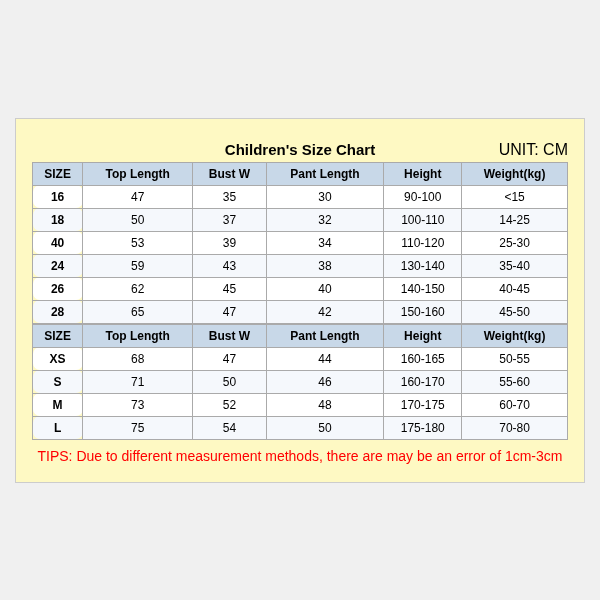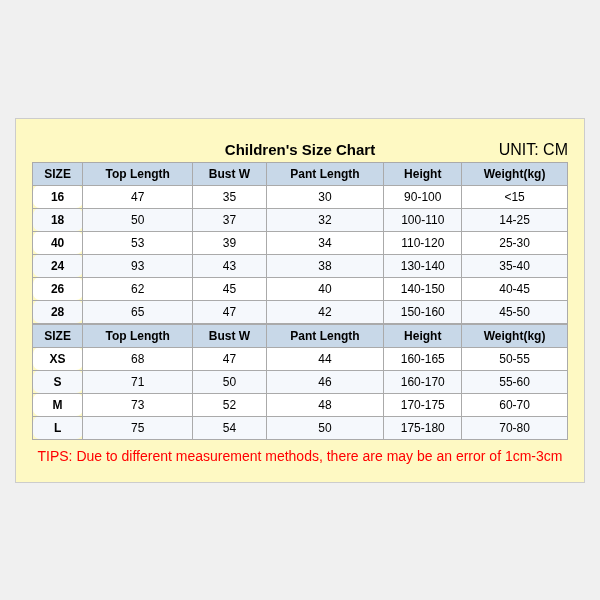--- a/index.html
+++ b/index.html
@@ -115,21 +115,21 @@
         <tr>
           <td>40</td>
           <td>53</td>
           <td>39</td>
           <td>34</td>
           <td>110-120</td>
           <td>25-30</td>
         </tr>
         <tr>
           <td>24</td>
-          <td>93</td>
+          <td>59</td>
           <td>43</td>
           <td>38</td>
           <td>130-140</td>
           <td>35-40</td>
         </tr>
         <tr>
           <td>26</td>
           <td>62</td>
           <td>45</td>
           <td>40</td>

